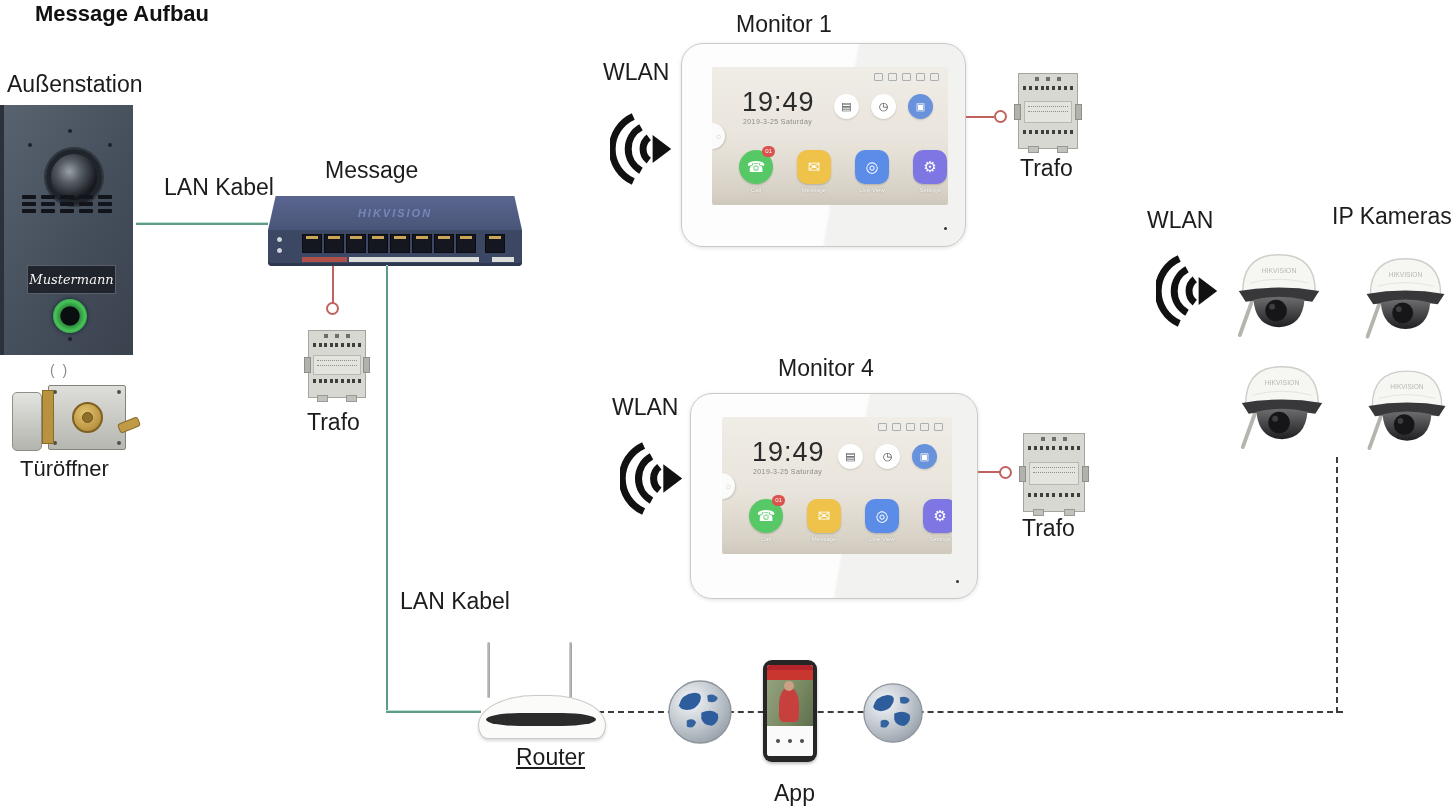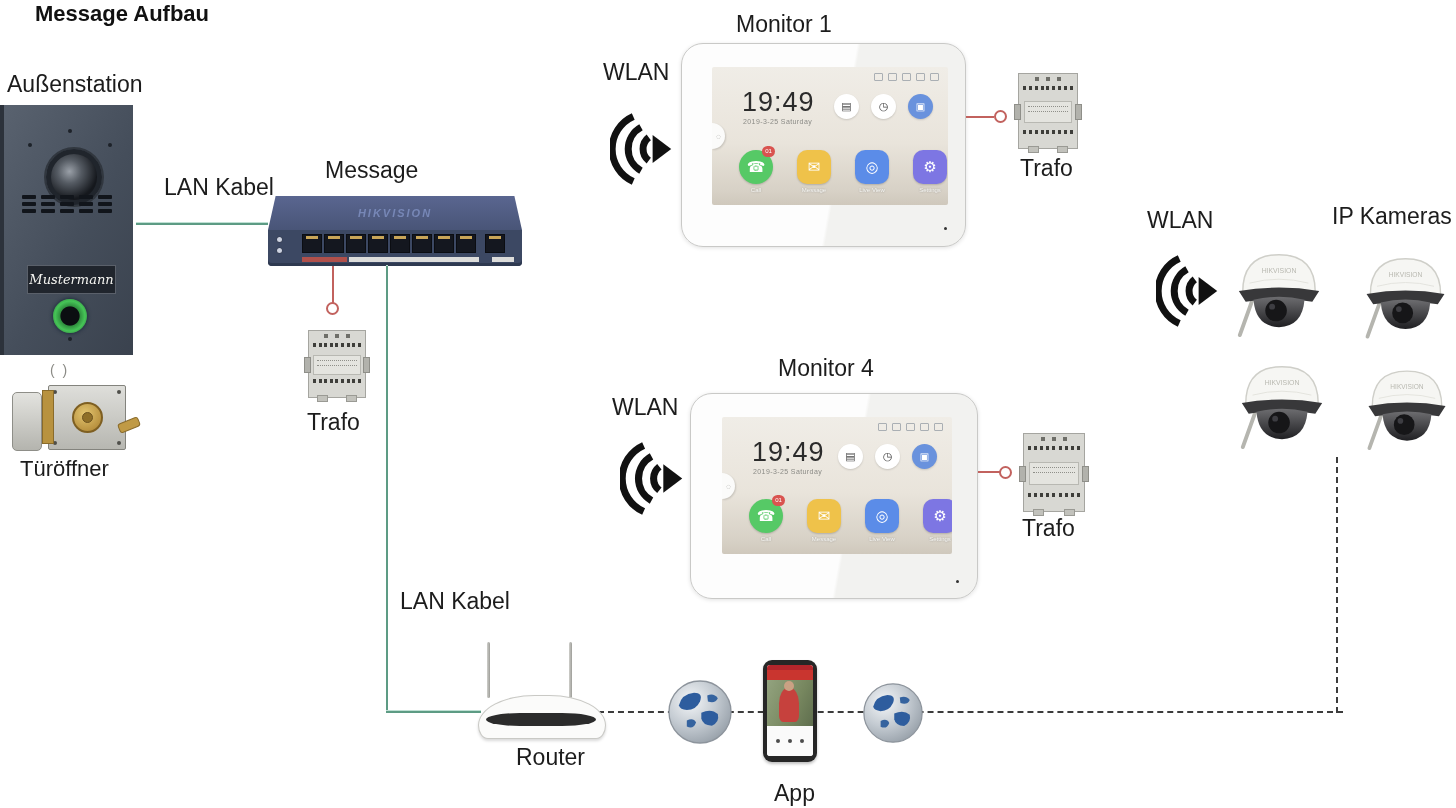--- a/index.html
+++ b/index.html
@@ -285,21 +285,21 @@
   <div class="line-green" style="left:386px;top:711px;width:95px;height:2px;"></div>
 
   <div class="dash-h" style="left:598px;top:711px;width:745px;"></div>
   <div class="dash-v" style="left:1336px;top:457px;height:256px;"></div>
 
   <div class="antenna" style="left:487px;top:642px;height:56px;"></div>
   <div class="antenna" style="left:569px;top:642px;height:56px;"></div>
   <div class="router-body">
     <div class="router-stripe"></div>
   </div>
-  <div class="diagram-label" style="left:516px;top:744px;">Router</div>
+  <div class="diagram-label" style="left:516px;top:744px;text-decoration:underline;">Router</div>
 
   <svg class="globe" style="left:667px;top:679px;" width="66" height="66" viewBox="0 0 100 100">
     <circle cx="50" cy="50" r="47" fill="url(#globeg)" stroke="#8d949c" stroke-width="2"></circle>
     <path d="M18,40 Q22,23 41,21 Q55,21 50,34 Q44,47 30,47 Q20,46 18,40 Z" fill="#2e5d9e"></path>
     <path d="M52,51 Q67,44 77,53 Q80,65 68,71 Q54,70 52,60 Z" fill="#2e5d9e"></path>
     <path d="M30,63 Q40,58 44,66 Q40,77 30,72 Z" fill="#35639f"></path>
     <path d="M61,25 Q71,21 77,29 Q73,38 62,34 Z" fill="#35639f"></path>
   </svg>
   <svg class="globe" style="left:862px;top:682px;" width="62" height="62" viewBox="0 0 100 100">
     <circle cx="50" cy="50" r="47" fill="url(#globeg)" stroke="#8d949c" stroke-width="2"></circle>

